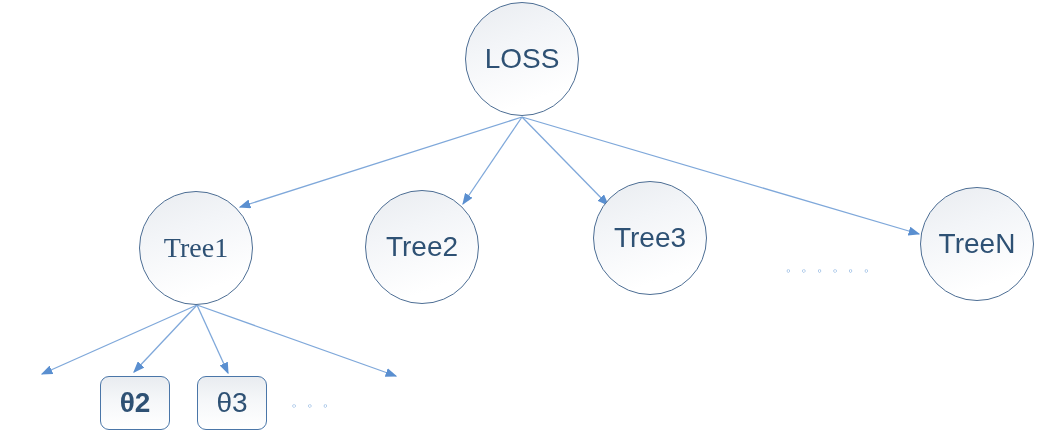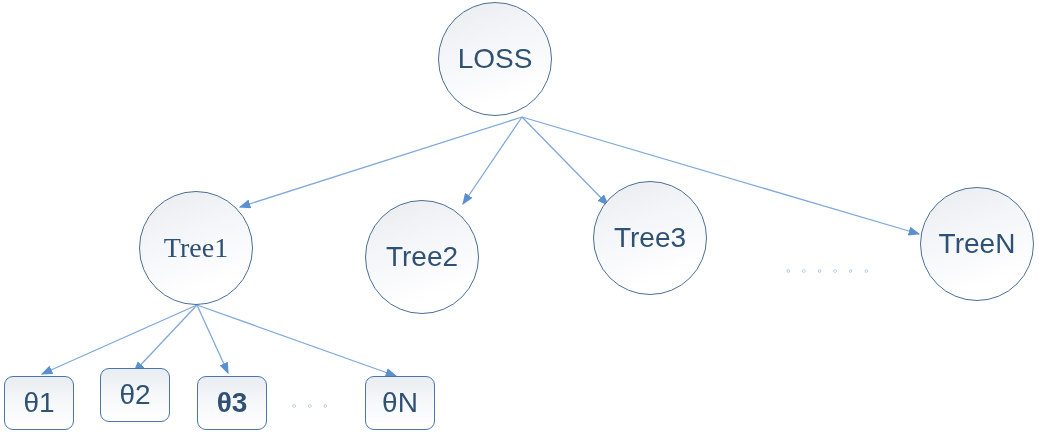--- a/index.html
+++ b/index.html
@@ -54,29 +54,29 @@
     color: #7ca9dc;
     font-size: 13px;
     letter-spacing: 11px;
     text-indent: 11px; 
     white-space: nowrap;
     display: flex;
     align-items: center;
     justify-content: center;
   }
 
-  .pos-loss  { left: 438px; top: 2px; }
+  .pos-loss  { left: 465px; top: 2px; }
   .pos-tree1 { left: 139px; top: 191px; font-family: Liberation Serif, serif; }
-  .pos-tree2 { left: 365px; top: 200px; }
+  .pos-tree2 { left: 365px; top: 190px; }
   .pos-tree3 { left: 593px; top: 181px; }
   .pos-treen { left: 920px; top: 187px; }
 
   .pos-theta1 { left: 4px;   top: 376px; }
-  .pos-theta2 { left: 100px; top: 368px; }
-  .pos-theta3 { left: 197px; top: 376px; font-weight: bold; }
+  .pos-theta2 { left: 100px; top: 376px; font-weight: bold; }
+  .pos-theta3 { left: 197px; top: 376px; }
   .pos-thetan { left: 365px; top: 376px; }
 
   .pos-dots-l2 { left: 770px; top: 258px; width: 115px; height: 24px; }
   .pos-dots-l3 { left: 275px; top: 393px; width: 70px;  height: 24px; }
 </style>
 </head>
 <body>
 
 <div class="canvas">
 
@@ -110,28 +110,22 @@
   </div>
   <div class="node-circle pos-tree3">
     <span>Tree3</span>
   </div>
   <div class="node-circle pos-treen">
     <span>TreeN</span>
   </div>
 
   <div class="ellipsis pos-dots-l2">◦◦◦◦◦◦</div>
 
-  <div class="node-box pos-theta1">
-    <span>θ1</span>
-  </div>
   <div class="node-box pos-theta2">
     <span>θ2</span>
   </div>
   <div class="node-box pos-theta3">
     <span>θ3</span>
-  </div>
-  <div class="node-box pos-thetan">
-    <span>θN</span>
   </div>
 
   <div class="ellipsis pos-dots-l3">◦◦◦</div>
 
 </div>
 
 </body></html>

